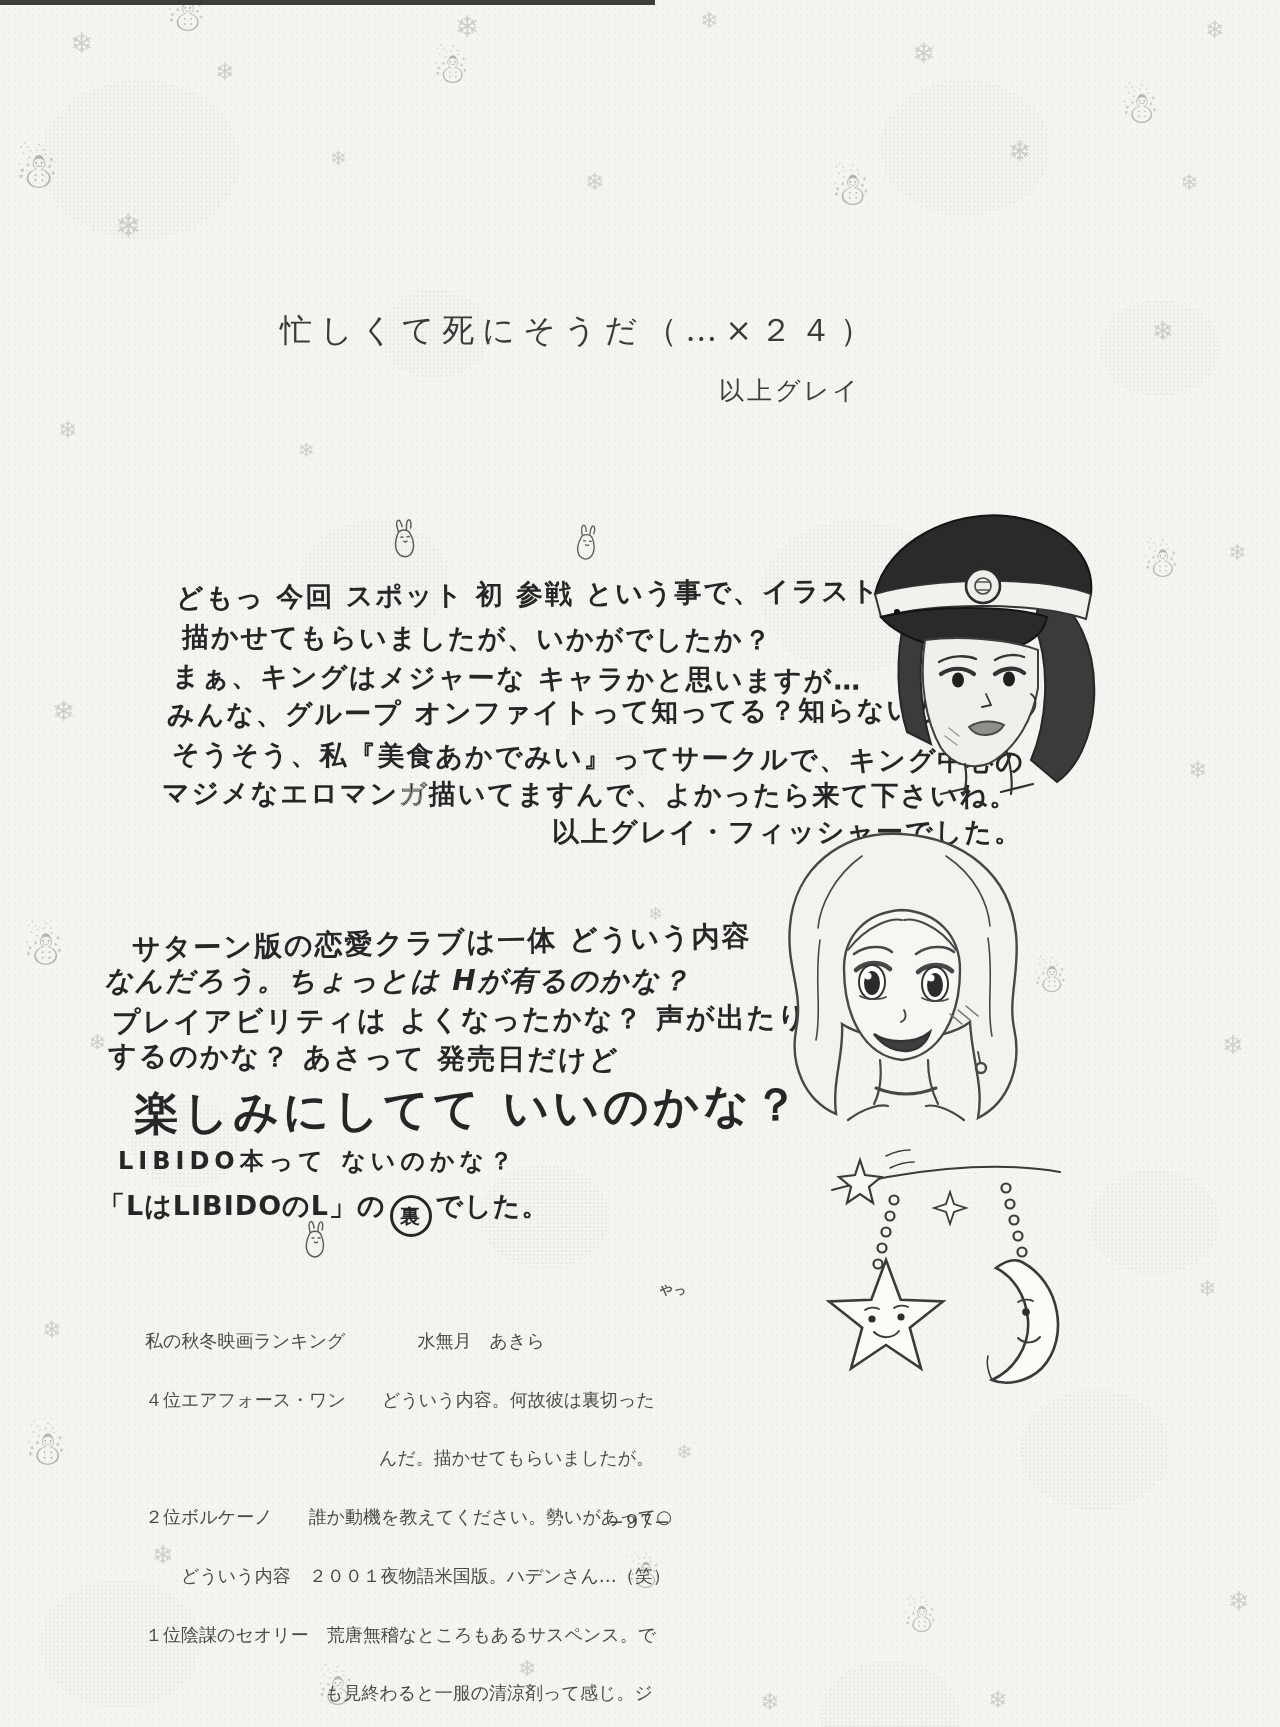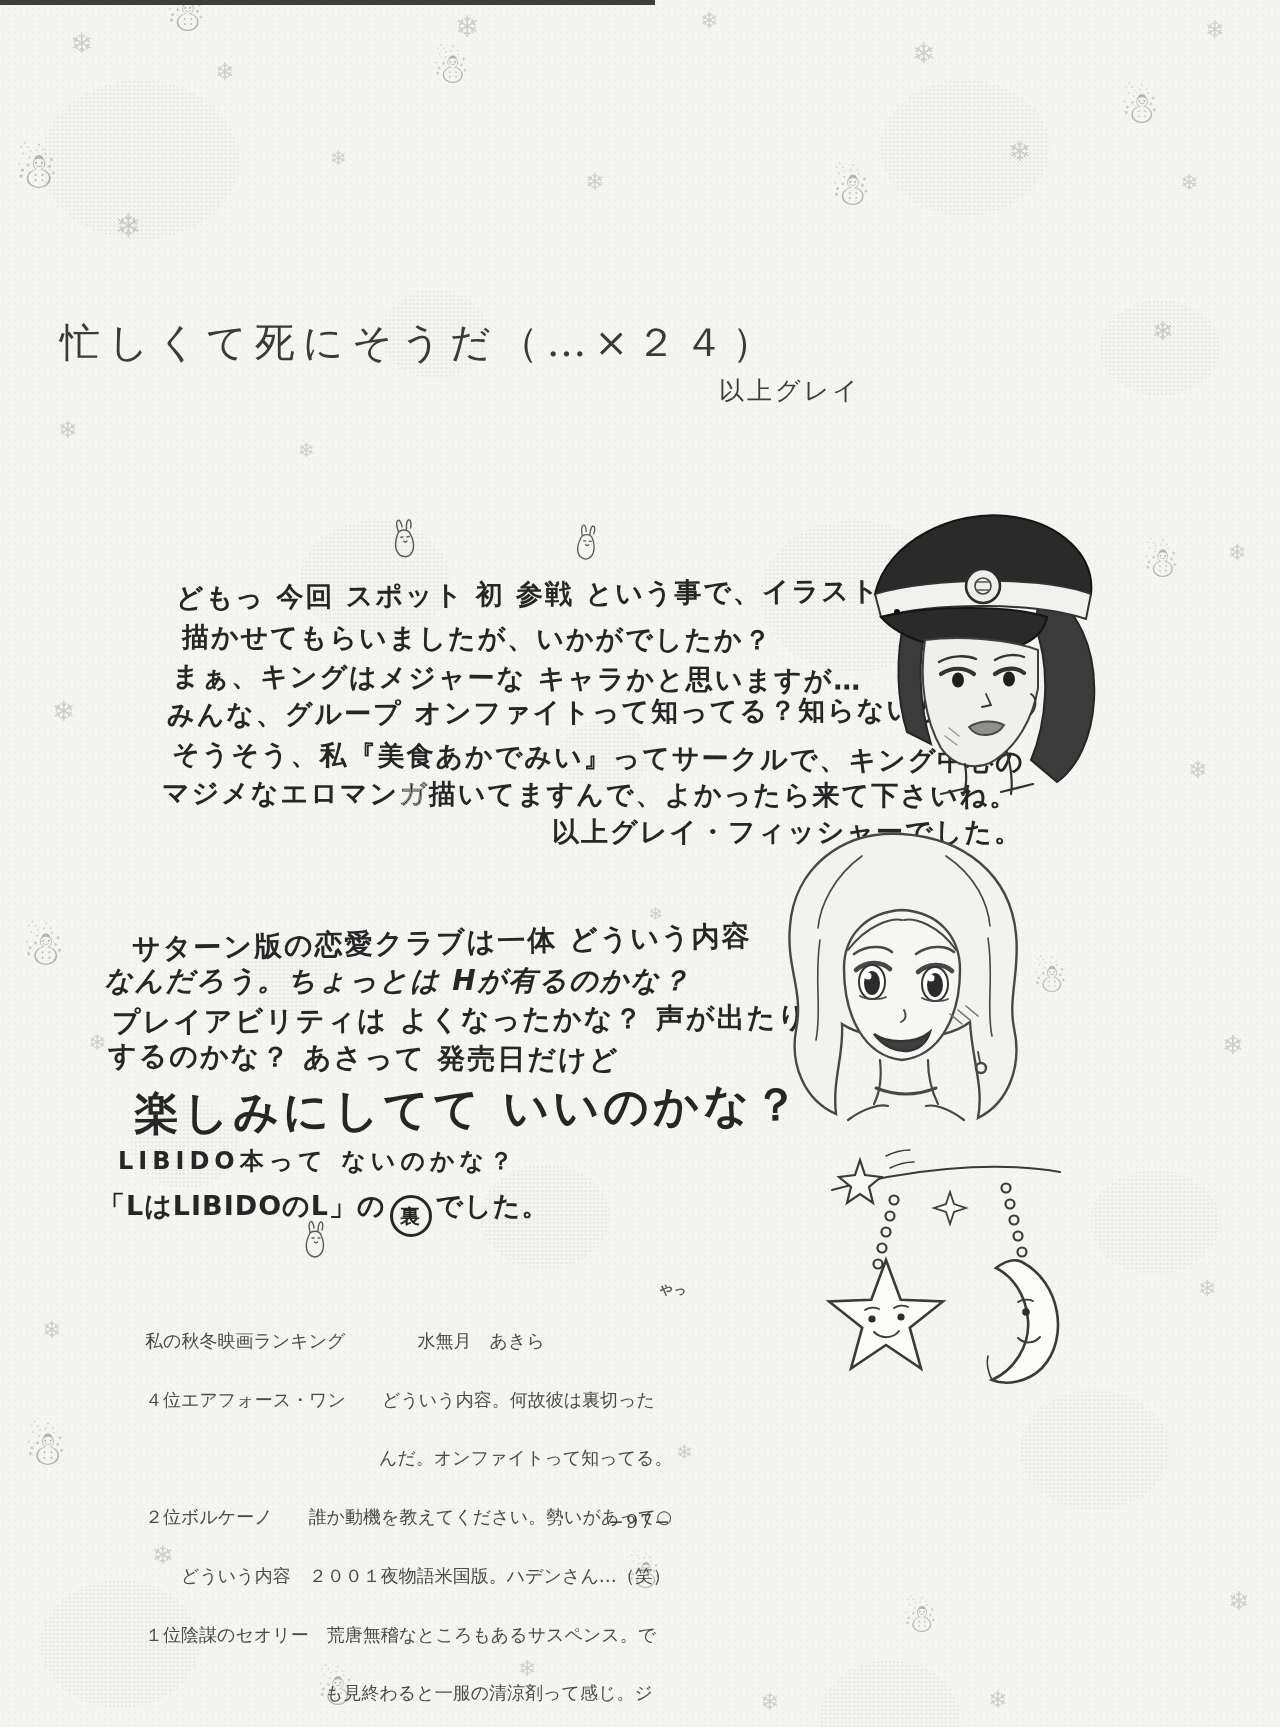--- a/index.html
+++ b/index.html
@@ -10,22 +10,22 @@
     background-size:6px 6px;
     font-family:"DejaVu Sans",sans-serif;
   }
   .scan-edge{position:absolute;top:0;left:0;width:655px;height:5px;background:#1c1c1c;opacity:.85;}
   
   .snow{position:absolute;color:#3c3c3c;pointer-events:none;user-select:none;line-height:1;}
   .tone{position:absolute;border-radius:50%;pointer-events:none;
     background-image:radial-gradient(rgba(40,40,40,0.10) 1px, transparent 1.35px);
     background-size:4px 4px;opacity:.55;}
   
-  .title{position:absolute;top:288px;left:60px;width:1040px;text-align:left;
-    font-family:"DejaVu Serif","Liberation Serif",serif;font-size:40px;font-weight:500;
+  .title{position:absolute;top:288px;left:60px;width:1040px;text-align:center;
+    font-family:"DejaVu Serif","Liberation Serif",serif;font-size:32px;font-weight:500;
     letter-spacing:8px;color:#3a3a3a;white-space:nowrap;}
   .author{position:absolute;top:374px;left:640px;width:300px;text-align:center;
     font-family:"DejaVu Serif","Liberation Serif",serif;font-size:25px;
     letter-spacing:3px;color:#3d3d3d;white-space:nowrap;}
   
   .hw{color:#262626;font-weight:700;white-space:nowrap;}
   .greeting{position:absolute;left:162px;top:578px;width:780px;font-size:27px;
     letter-spacing:2px;line-height:39px;}
   .greeting .hw-line{transform-origin:left center;}
   .g0{margin-left:14px;transform:rotate(-0.6deg);}
@@ -228,21 +228,21 @@
       <path d="M130 242 C132 260 130 274 124 286 M178 242 C178 260 182 274 188 286" stroke-width="2.2"></path>
       <path d="M126 270 C146 278 166 278 186 270" stroke-width="3"></path>
       <path d="M98 302 C114 290 130 286 138 288 M214 302 C198 290 184 286 176 288" stroke-width="2.2"></path>
     </svg>
   </div>
 
   <section class="ranking">
     <span class="annot">やっ</span>
     <div>私の秋冬映画ランキング　　　　水無月　あきら</div>
     <div>４位エアフォース・ワン　　どういう内容。何故彼は裏切った</div>
-    <div>　　　　　　　　　　　　　んだ。オンファイトって知ってる。</div>
+    <div>　　　　　　　　　　　　　んだ。描かせてもらいましたが。</div>
     <div>２位ボルケーノ　　誰か動機を教えてください。勢いがあって○</div>
     <div>　　どういう内容　２００１夜物語米国版。ハデンさん…（笑）</div>
     <div>１位陰謀のセオリー　荒唐無稽なところもあるサスペンス。で</div>
     <div>　　　　　　　　　　も見終わると一服の清涼剤って感じ。ジ</div>
     
     
     
   </section>
 
   <div class="illus" style="left:802px;top:1142px;">

